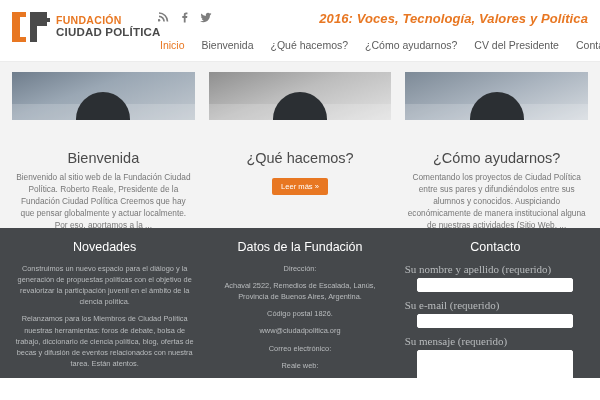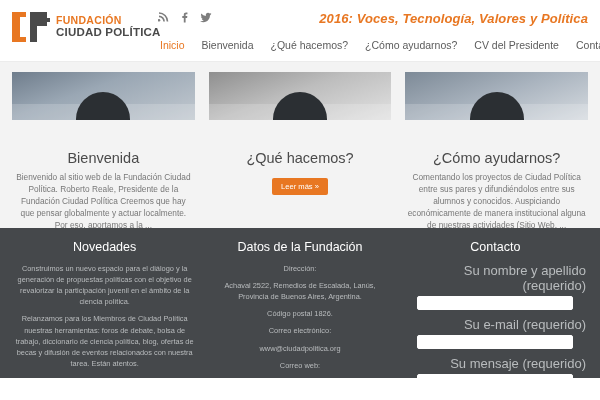--- a/index.html
+++ b/index.html
@@ -198,25 +198,26 @@
     border: 1px solid #ffffff;
     border-radius: 2px;
     font-size: 7px;
     color: #9b9b9b;
     padding: 0 4px;
     font-family: "Liberation Sans", sans-serif;
     text-align: center;
     line-height: 13px;
   }
   .form-label {
-    font-size: 13px;
+    font-size: 11px;
     color: #b9bcbe;
-    text-align: right;
+    text-align: left;
     display: block;
     margin-bottom: 3px;
+    font-family: Liberation Serif, serif;
   }
   .form-area {
     display: block;
     width: 86%;
     margin: 0 auto;
     height: 38px;
     background: #ffffff;
     border: 1px solid #ffffff;
     border-radius: 2px;
   }
@@ -330,23 +331,23 @@
       <h3>Novedades</h3>
       <p>Construimos un nuevo espacio para el diálogo y la generación de propuestas políticas con el objetivo de revalorizar la participación juvenil en el ámbito de la ciencia política.</p>
       <p>Relanzamos para los Miembros de Ciudad Política nuestras herramientas: foros de debate, bolsa de trabajo, diccionario de ciencia política, blog, ofertas de becas y difusión de eventos relacionados con nuestra tarea. Están atentos.</p>
     </div>
 
     <div class="fcol mid">
       <h3>Datos de la Fundación</h3>
       <div class="line">Dirección:</div>
       <div class="line">Achaval 2522, Remedios de Escalada, Lanús, Provincia de Buenos Aires, Argentina.</div>
       <div class="line">Código postal 1826.</div>
+      <div class="line">www@ciudadpolitica.org</div>
       <div class="line">Correo electrónico:</div>
-      <div class="line">www@ciudadpolitica.org</div>
-      <div class="line">Correo web:</div>
+      <div class="line">Reale web:</div>
       <div class="line">www.ciudadpolitica.org</div>
     </div>
 
     <div class="fcol right">
       <h3>Contacto</h3>
       <span class="form-label">Su nombre y apellido (requerido)</span>
       <input class="form-field" value="" style="">
       <span class="form-label">Su e-mail (requerido)</span>
       <input class="form-field" value="" style="">
       <span class="form-label">Su mensaje (requerido)</span>

